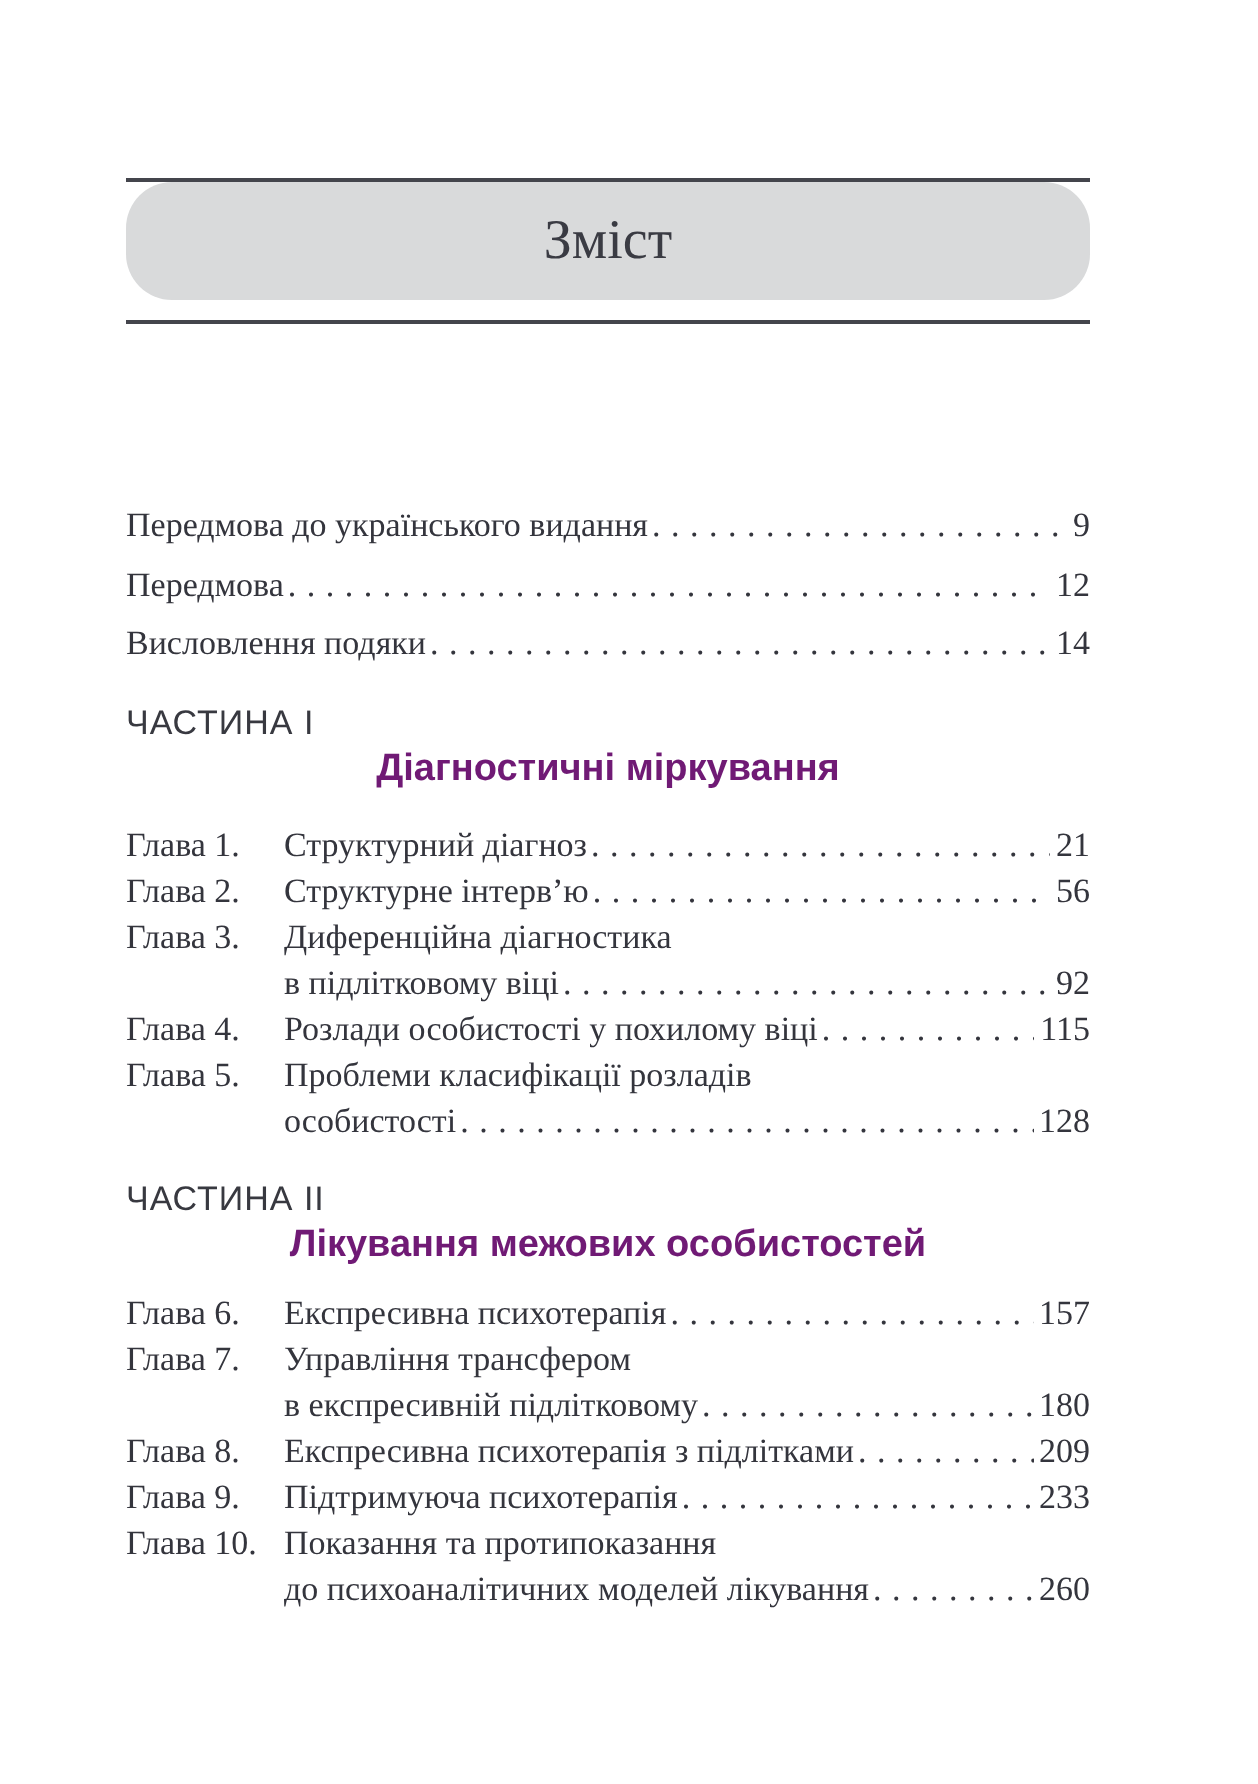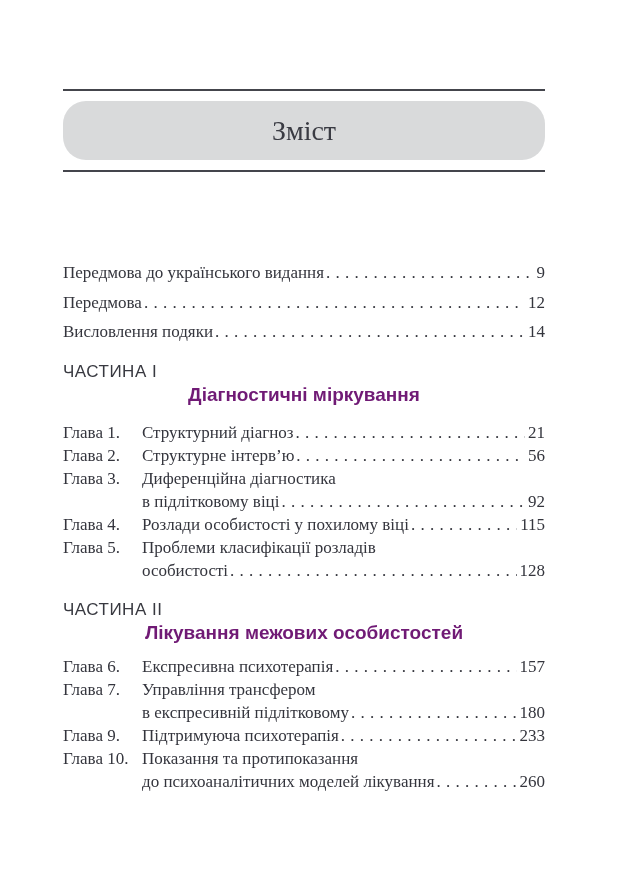--- a/index.html
+++ b/index.html
@@ -7,21 +7,21 @@
     position:relative; width:629px; height:892px; background:#ffffff;
     font-family:"Liberation Serif", serif; color:#34353d; overflow:hidden;
   }
   .content { position:absolute; left:63px; top:0; width:482px; }
 
   .rule { height:0; border-top:2px solid #44454c; }
   .rule-top { margin-top:89px; }
   .rule-bottom { margin-top:10px; }
 
   .banner {
-    margin-top:10px; height:59px; background:#d9dadb;
+    margin-top:0; height:59px; background:#d9dadb;
     display:flex; align-items:center; justify-content:center;border-radius:23px;
   }
   .banner-title { font-size:28px; color:#3a3b43; }
 
   .front { margin-top:86px; }
   .toc-row { display:flex; align-items:center; font-size:17px; line-height:29.5px; }
   .chapters .toc-row { line-height:23px; }
   .label { flex:none; width:79px; font-weight:normal; }
   .indent { flex:none; width:79px; }
   .t { flex:none; }
@@ -142,20 +142,26 @@
           <span class="label">Глава 7.</span>
           <span class="t">Управління трансфером</span>
         </div>
         <div class="toc-row">
           <span class="indent"></span>
           <span class="t">в експресивній підлітковому</span>
           <span class="leader"></span>
           <span class="pg">180</span>
         </div>
 
+        <div class="toc-row">
+          <span class="label">Глава 8.</span>
+          <span class="t">Експресивна психотерапія з підлітками</span>
+          <span class="leader"></span>
+          <span class="pg">209</span>
+        </div>
 
         <div class="toc-row">
           <span class="label">Глава 9.</span>
           <span class="t">Підтримуюча психотерапія</span>
           <span class="leader"></span>
           <span class="pg">233</span>
         </div>
 
         <div class="toc-row">
           <span class="label">Глава 10.</span>

